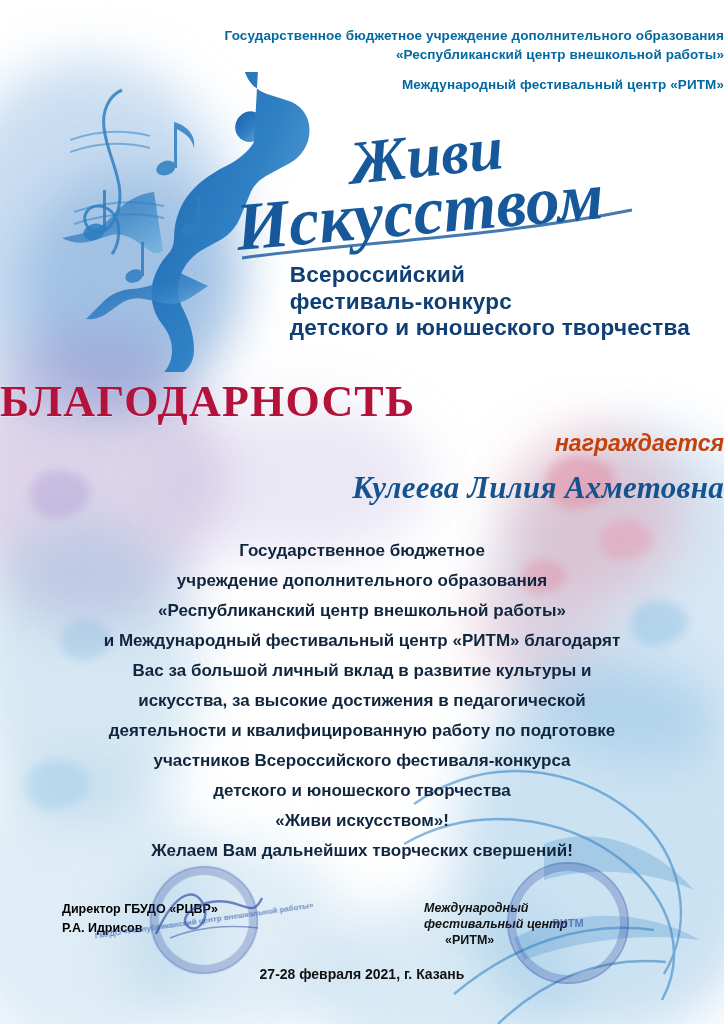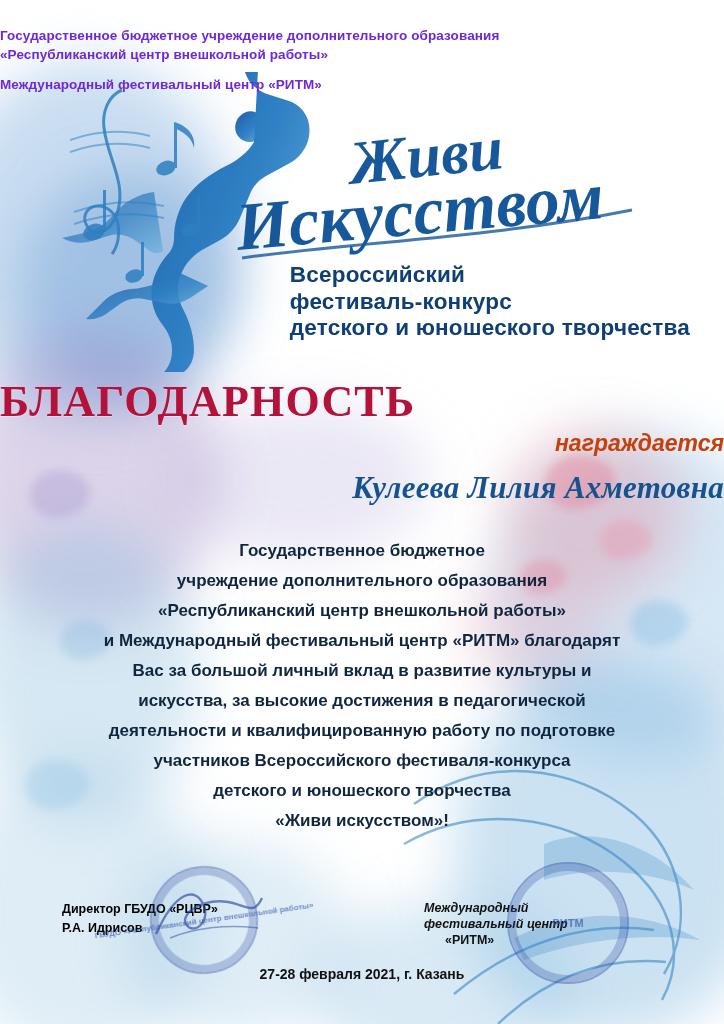--- a/index.html
+++ b/index.html
@@ -87,22 +87,22 @@
     z-index: 5;
     width: 724px;
     height: 1024px;
   }
 
   .org-block {
     position: absolute;
     top: 26px;
     left: 0;
     right: 0;
-    text-align: left;
-    color: #6d28d9;
+    text-align: right;
+    color: #0369a1;
   }
   .org-line {
     font-size: 13.5px;
     font-weight: 700;
     line-height: 19px;
     letter-spacing: .1px;
   }
   .org-line.third {
     margin-top: 11px;
   }
@@ -370,20 +370,21 @@
       <div>Государственное бюджетное</div>
       <div>учреждение дополнительного образования</div>
       <div>«Республиканский центр внешкольной работы»</div>
       <div>и Международный фестивальный центр «РИТМ» благодарят</div>
       <div>Вас за большой личный вклад в развитие культуры и</div>
       <div>искусства, за высокие достижения в педагогической</div>
       <div>деятельности и квалифицированную работу по подготовке</div>
       <div>участников Всероссийского фестиваля-конкурса</div>
       <div>детского и юношеского творчества</div>
       <div>«Живи искусством»!</div>
+      <div>Желаем Вам дальнейших творческих свершений!</div>
     </div>
 
     <div class="sign-left">
       <div>Директор ГБУДО «РЦВР»</div>
       <div>Р.А. Идрисов</div>
     </div>
 
     <div class="signature-scribble">
       <svg width="120" height="70" viewBox="0 0 120 70">
         <path d="M6 54 C26 10 46 6 54 26 C60 42 44 56 36 44 C30 34 52 18 78 22 C96 25 104 36 112 18" fill="none" stroke="#2a46a0" stroke-width="2.4" opacity=".8"></path>

